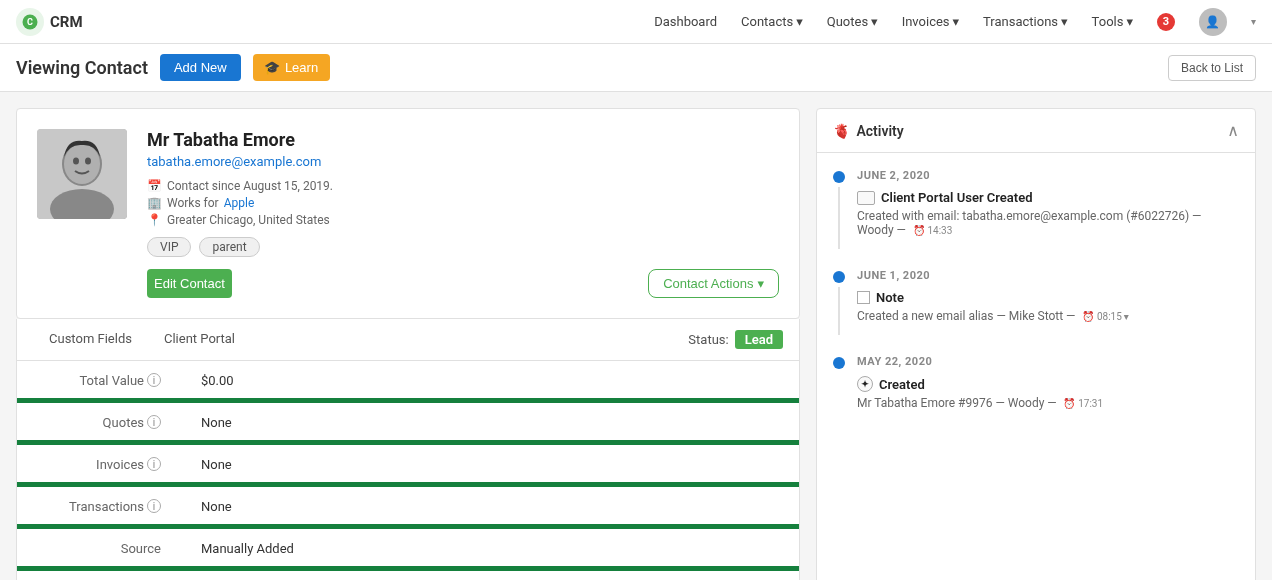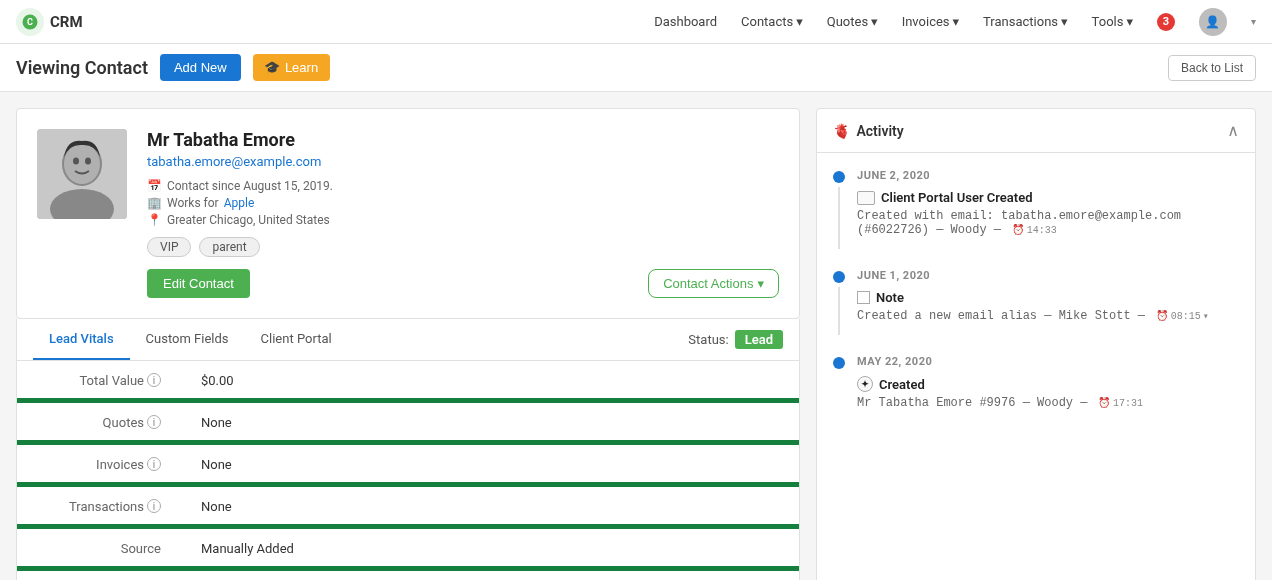--- a/index.html
+++ b/index.html
@@ -30,21 +30,21 @@
     
     .contact-card { background: #fff; border: 1px solid #e0e0e0; border-radius: 4px; padding: 20px; display: flex; gap: 20px; align-items: flex-start; margin-bottom: 0; }
     .contact-photo-placeholder { width: 90px; height: 90px; background: linear-gradient(135deg, #c8c8c8 0%, #a0a0a0 100%); border-radius: 4px; display: flex; align-items: center; justify-content: center; }
     .contact-info { flex: 1; }
     .contact-name { font-size: 18px; font-weight: 700; color: #222; margin-bottom: 4px; }
     .contact-email { color: #1976d2; font-size: 13px; margin-bottom: 10px; cursor: pointer; }
     .contact-meta { font-size: 12px; color: #666; display: flex; flex-direction: column; gap: 3px; margin-bottom: 10px; }
     .contact-meta-row { display: flex; align-items: center; gap: 5px; }
     .contact-tags { display: flex; gap: 8px; margin-top: 8px; }
     .tag { background: #f0f0f0; border: 1px solid #ccc; border-radius: 20px; padding: 2px 12px; font-size: 12px; color: #555; }
-    .btn-edit { background: #4caf50; color: #fff; border: none; border-radius: 4px; padding: 7px 16px; font-size: 13px; cursor: pointer; font-weight: 500; margin-top: 8px; }
+    .btn-edit { background: #4caf50; color: #fff; border: none; border-radius: 4px; padding: 7px 7px; font-size: 13px; cursor: pointer; font-weight: 500; margin-top: 8px; }
     .btn-contact-actions { background: #fff; border: 1px solid #4caf50; color: #4caf50; border-radius: 8px; padding: 6px 14px; font-size: 13px; cursor: pointer; display: flex; align-items: center; gap: 4px; }
 
     
     .tabs-bar { background: #fff; border: 1px solid #e0e0e0; border-top: none; display: flex; align-items: center; padding: 0 16px; }
     .tab { padding: 12px 16px; font-size: 13px; color: #555; cursor: pointer; border-bottom: 2px solid transparent; }
     .tab.active { color: #1976d2; border-bottom: 2px solid #1976d2; font-weight: 500; }
     .tab-spacer { flex: 1; }
     .status-label { font-size: 13px; color: #555; }
     .status-badge { background: #4caf50; color: #fff; border-radius: 3px; padding: 2px 10px; font-size: 13px; font-weight: 600; margin-left: 6px; }
 
@@ -57,21 +57,21 @@
     .info-icon { display: inline-block; width: 14px; height: 14px; border-radius: 50%; border: 1px solid #aaa; text-align: center; line-height: 13px; font-size: 10px; color: #888; margin-left: 3px; cursor: pointer; }
 
     
     .activity-header { display: flex; align-items: center; justify-content: space-between; padding: 12px 16px; border-bottom: 1px solid #e0e0e0; }
     .activity-title { font-size: 14px; font-weight: 600; color: #333; display: flex; align-items: center; gap: 6px; }
     .activity-collapse { color: #888; cursor: pointer; font-size: 16px; }
     .activity-list { padding: 16px; flex: 1; overflow-y: auto; }
     .activity-date { font-size: 11px; font-weight: 700; color: #888; letter-spacing: 0.5px; text-transform: uppercase; margin-bottom: 8px; display: flex; align-items: center; gap: 8px; }
     .activity-entry { margin-bottom: 12px; padding-left: 0; }
     .activity-entry-title { font-size: 13px; font-weight: 600; color: #222; margin-bottom: 4px; display: flex; align-items: center; gap: 6px; }
-    .activity-entry-meta { font-size: 12px; color: #666; font-family: Liberation Mono, monospace; }
+    .activity-entry-meta { font-size: 12px; color: #666; }
     .activity-icon-box { width: 18px; height: 14px; border: 1px solid #aaa; border-radius: 2px; display: inline-block; background: #f9f9f9; flex-shrink: 0; }
     .activity-icon-circle { width: 16px; height: 16px; border: 1px solid #aaa; border-radius: 50%; display: inline-flex; align-items: center; justify-content: center; background: #f9f9f9; flex-shrink: 0; font-size: 9px; }
     .activity-checkbox { width: 13px; height: 13px; border: 1px solid #aaa; display: inline-block; background: #fff; flex-shrink: 0; }
     .time-icon { font-size: 10px; color: #888; display: flex; align-items: center; gap: 3px; }
   </style>
 </head>
 <body>
 
 <nav class="navbar">
   <div class="navbar-brand">
@@ -166,21 +166,20 @@
       </div>
       <div style="align-self:flex-end; margin-bottom:0;">
         <button class="btn-contact-actions">
           <span>Contact Actions</span>
           <span>▾</span>
         </button>
       </div>
     </div>
 
     <div class="tabs-bar">
-      <div class="tab active">Lead Vitals</div>
       <div class="tab">Custom Fields</div>
       <div class="tab">Client Portal</div>
       <div class="tab-spacer"></div>
       <span class="status-label">Status:</span>
       <span class="status-badge">Lead</span>
     </div>
 
     <div class="data-table">
 
       <div class="data-row">

